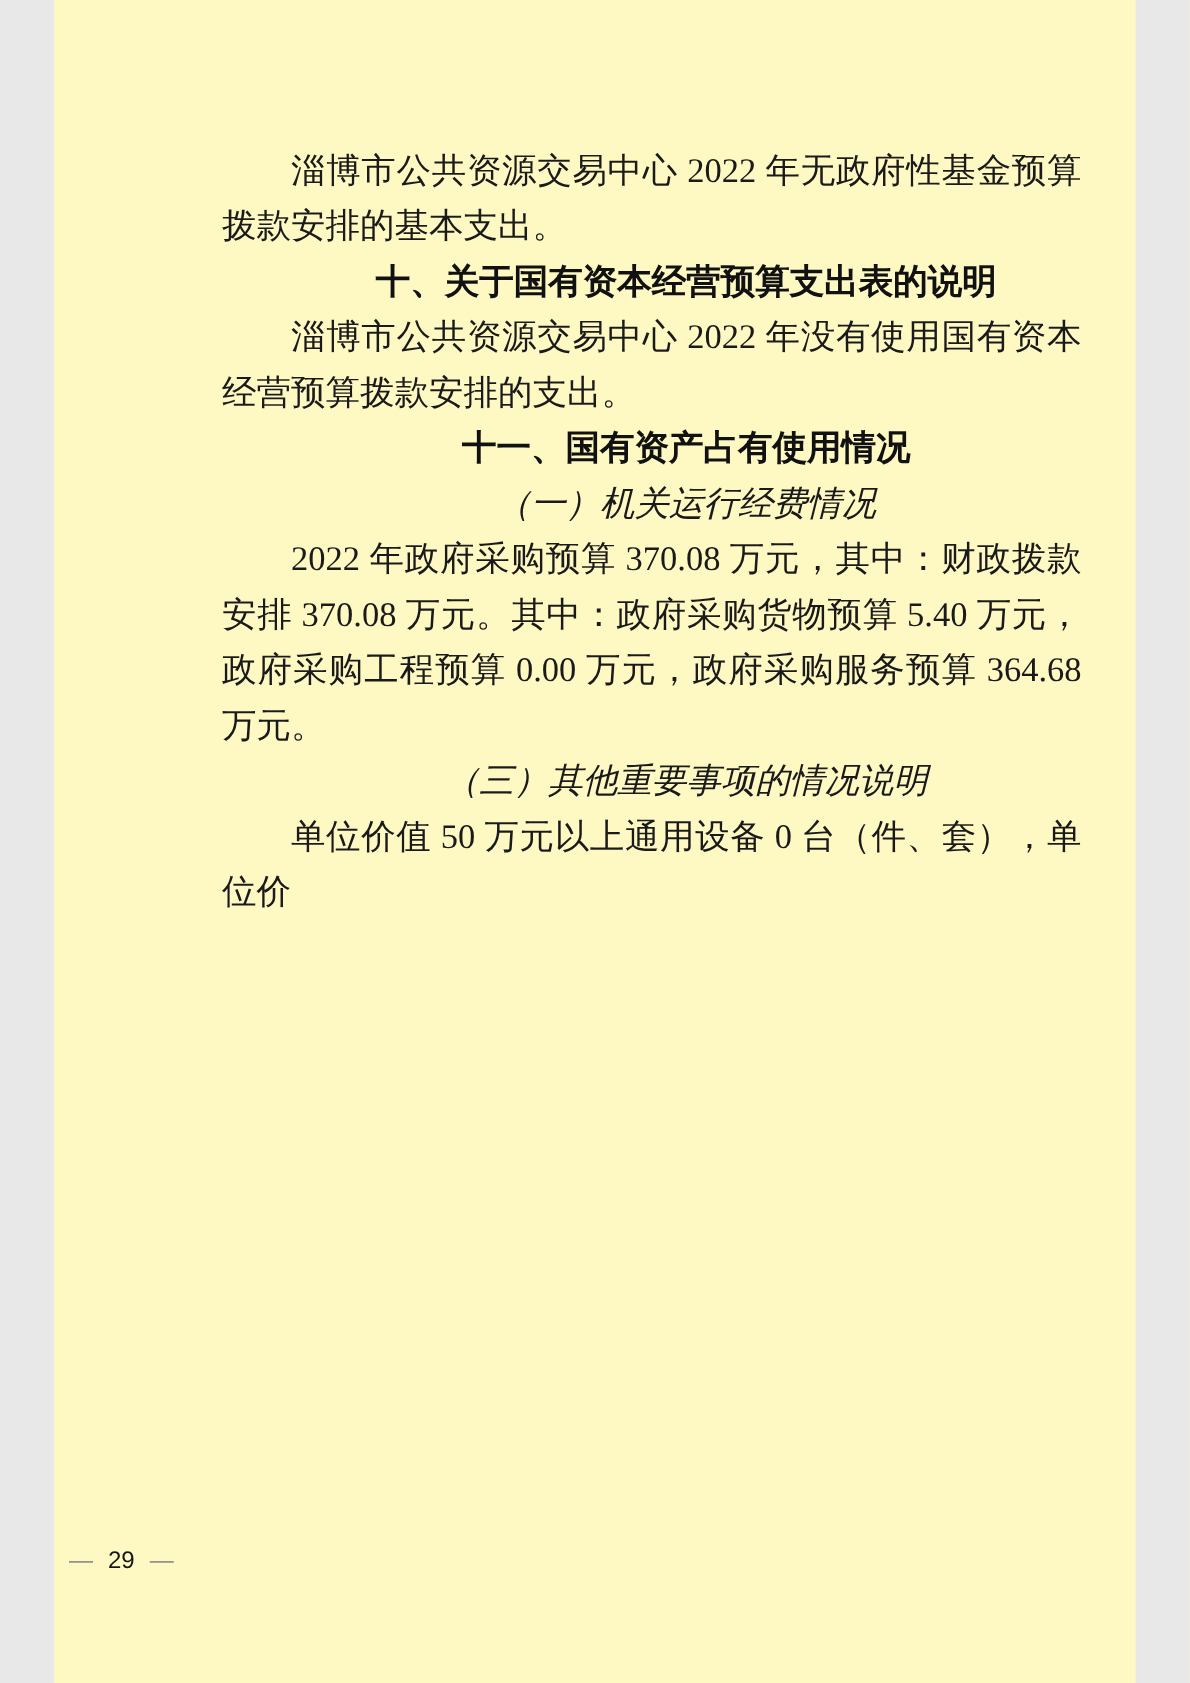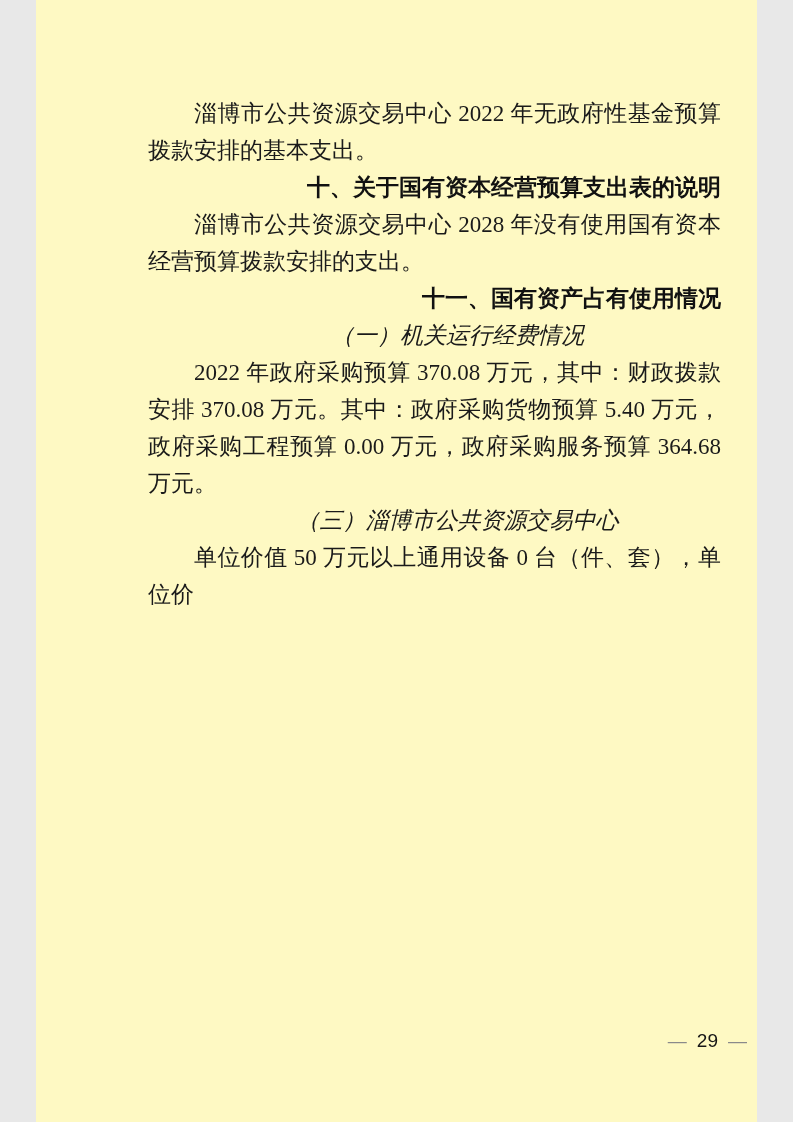--- a/index.html
+++ b/index.html
@@ -27,55 +27,55 @@
     font-size: 23px;
     line-height: 37px;
     color: #1a1a1a;
     text-align: justify;
     text-indent: 2em;
     font-family: "Liberation Serif", "DejaVu Serif", serif;
   }
   .content p.heading {
     font-family: "Liberation Sans", "DejaVu Sans", sans-serif;
     font-weight: bold;
-    text-align: right;
+    text-align: center;
     color: #111;
   }
   .content p.subheading {
     font-style: italic;
     text-align: center;
   }
   .footer {
     position: absolute;
     top: 1028px;
     left: 0;
     width: 100%;
-    text-align: right;
-    font-size: 19px;
+    text-align: left;
+    font-size: 16px;
     line-height: 26px;
     color: #161616;
     font-family: "Liberation Sans", "DejaVu Sans", sans-serif;
   }
   .footer .dash {
     color: #8a8a8a;
     margin: 0 10px;
     letter-spacing: 0;
   }
 </style>
 </head>
 <body>
 
 <div class="page">
   <div class="content">
     <p class="body">淄博市公共资源交易中心 2022 年无政府性基金预算拨款安排的基本支出。</p>
     <p class="heading">十、关于国有资本经营预算支出表的说明</p>
-    <p class="body">淄博市公共资源交易中心 2028 年没有使用国有资本经营预算拨款安排的支出。</p>
+    <p class="body">淄博市公共资源交易中心 2022 年没有使用国有资本经营预算拨款安排的支出。</p>
     <p class="heading">十一、国有资产占有使用情况</p>
     <p class="subheading">（一）机关运行经费情况</p>
     <p class="body">2022 年政府采购预算 370.08 万元，其中：财政拨款安排 370.08 万元。其中：政府采购货物预算 5.40 万元，政府采购工程预算 0.00 万元，政府采购服务预算 364.68 万元。</p>
-    <p class="subheading">（三）淄博市公共资源交易中心</p>
+    <p class="subheading">（三）其他重要事项的情况说明</p>
     <p class="body">单位价值 50 万元以上通用设备 0 台（件、套），单位价</p>
   </div>
 
   <div class="footer">
     <span class="dash">—</span><span>29</span><span class="dash">—</span>
   </div>
 </div>
 
 </body></html>

